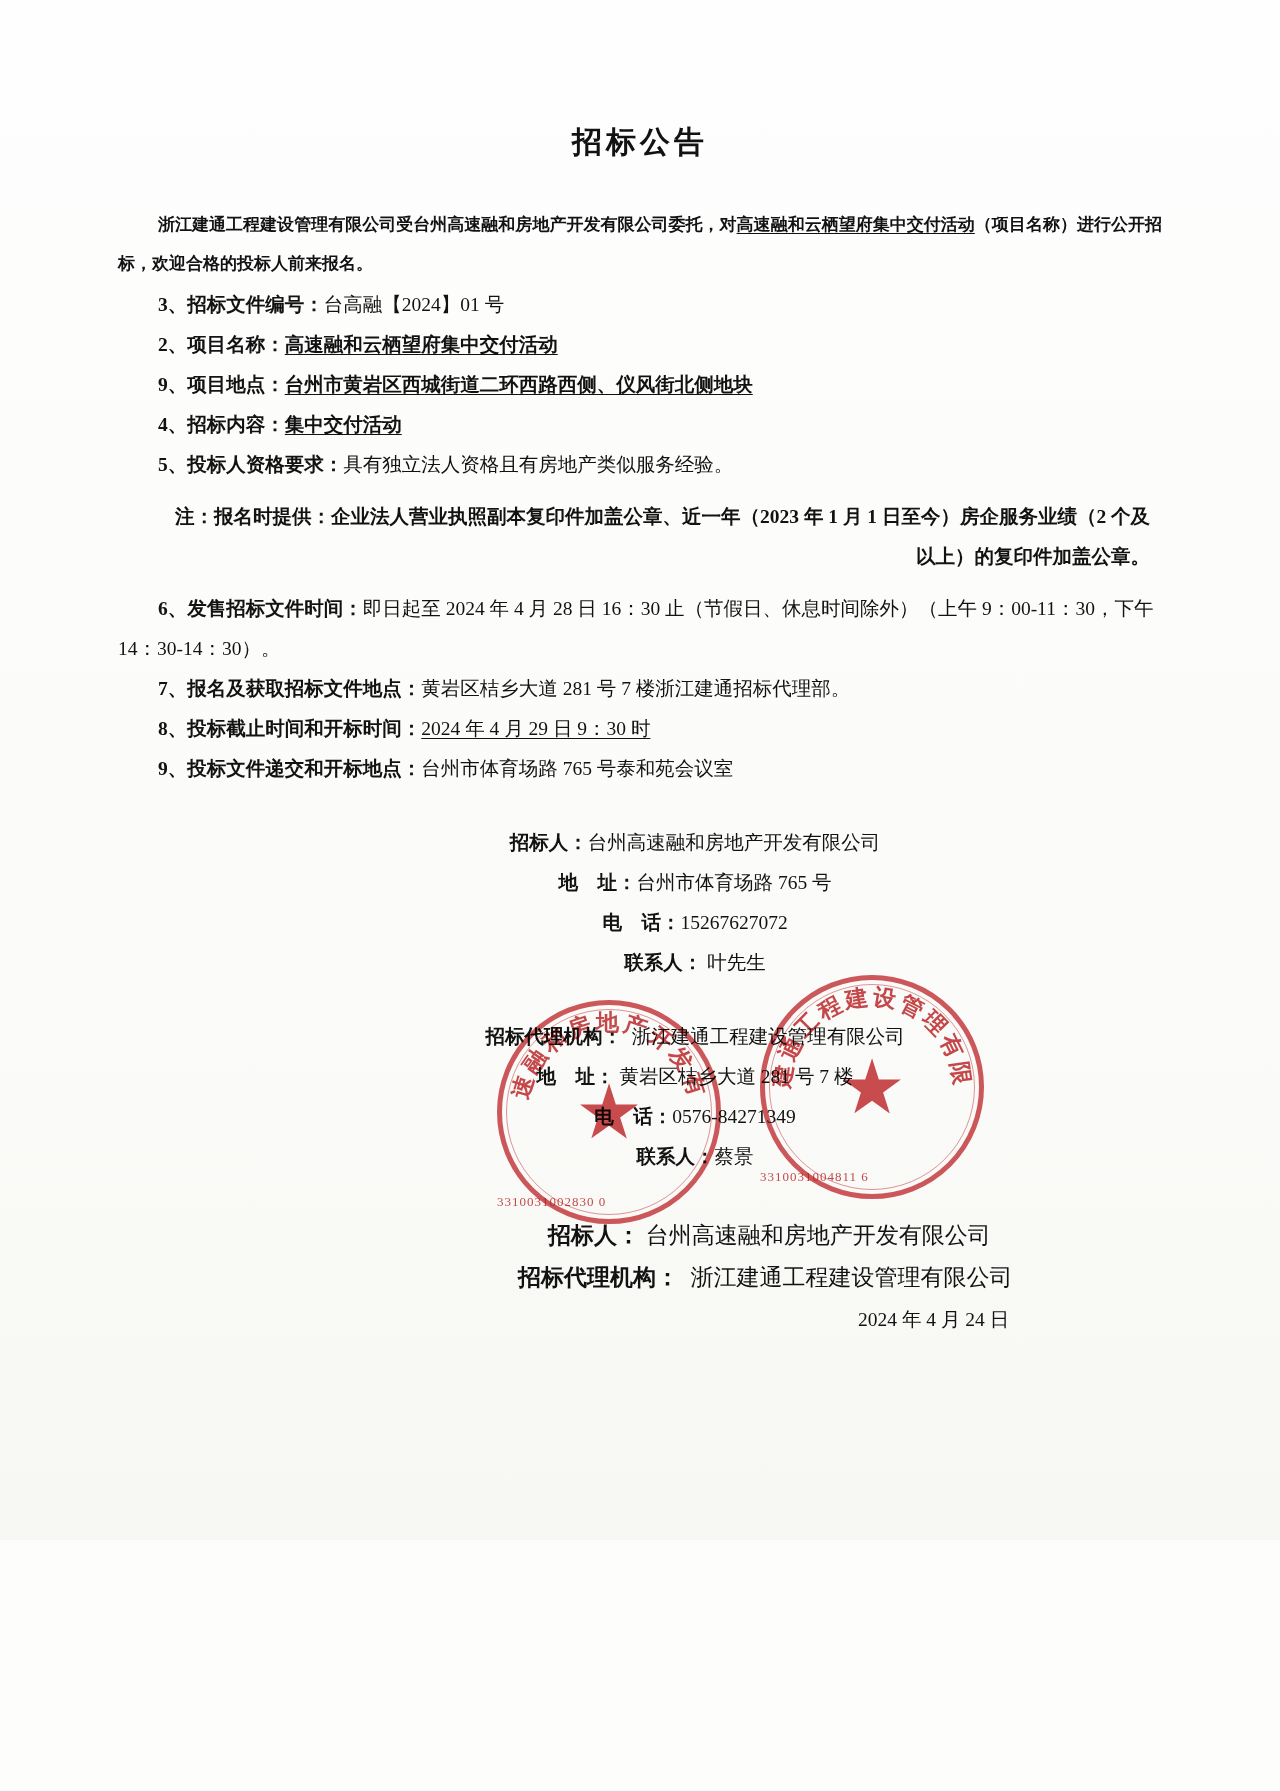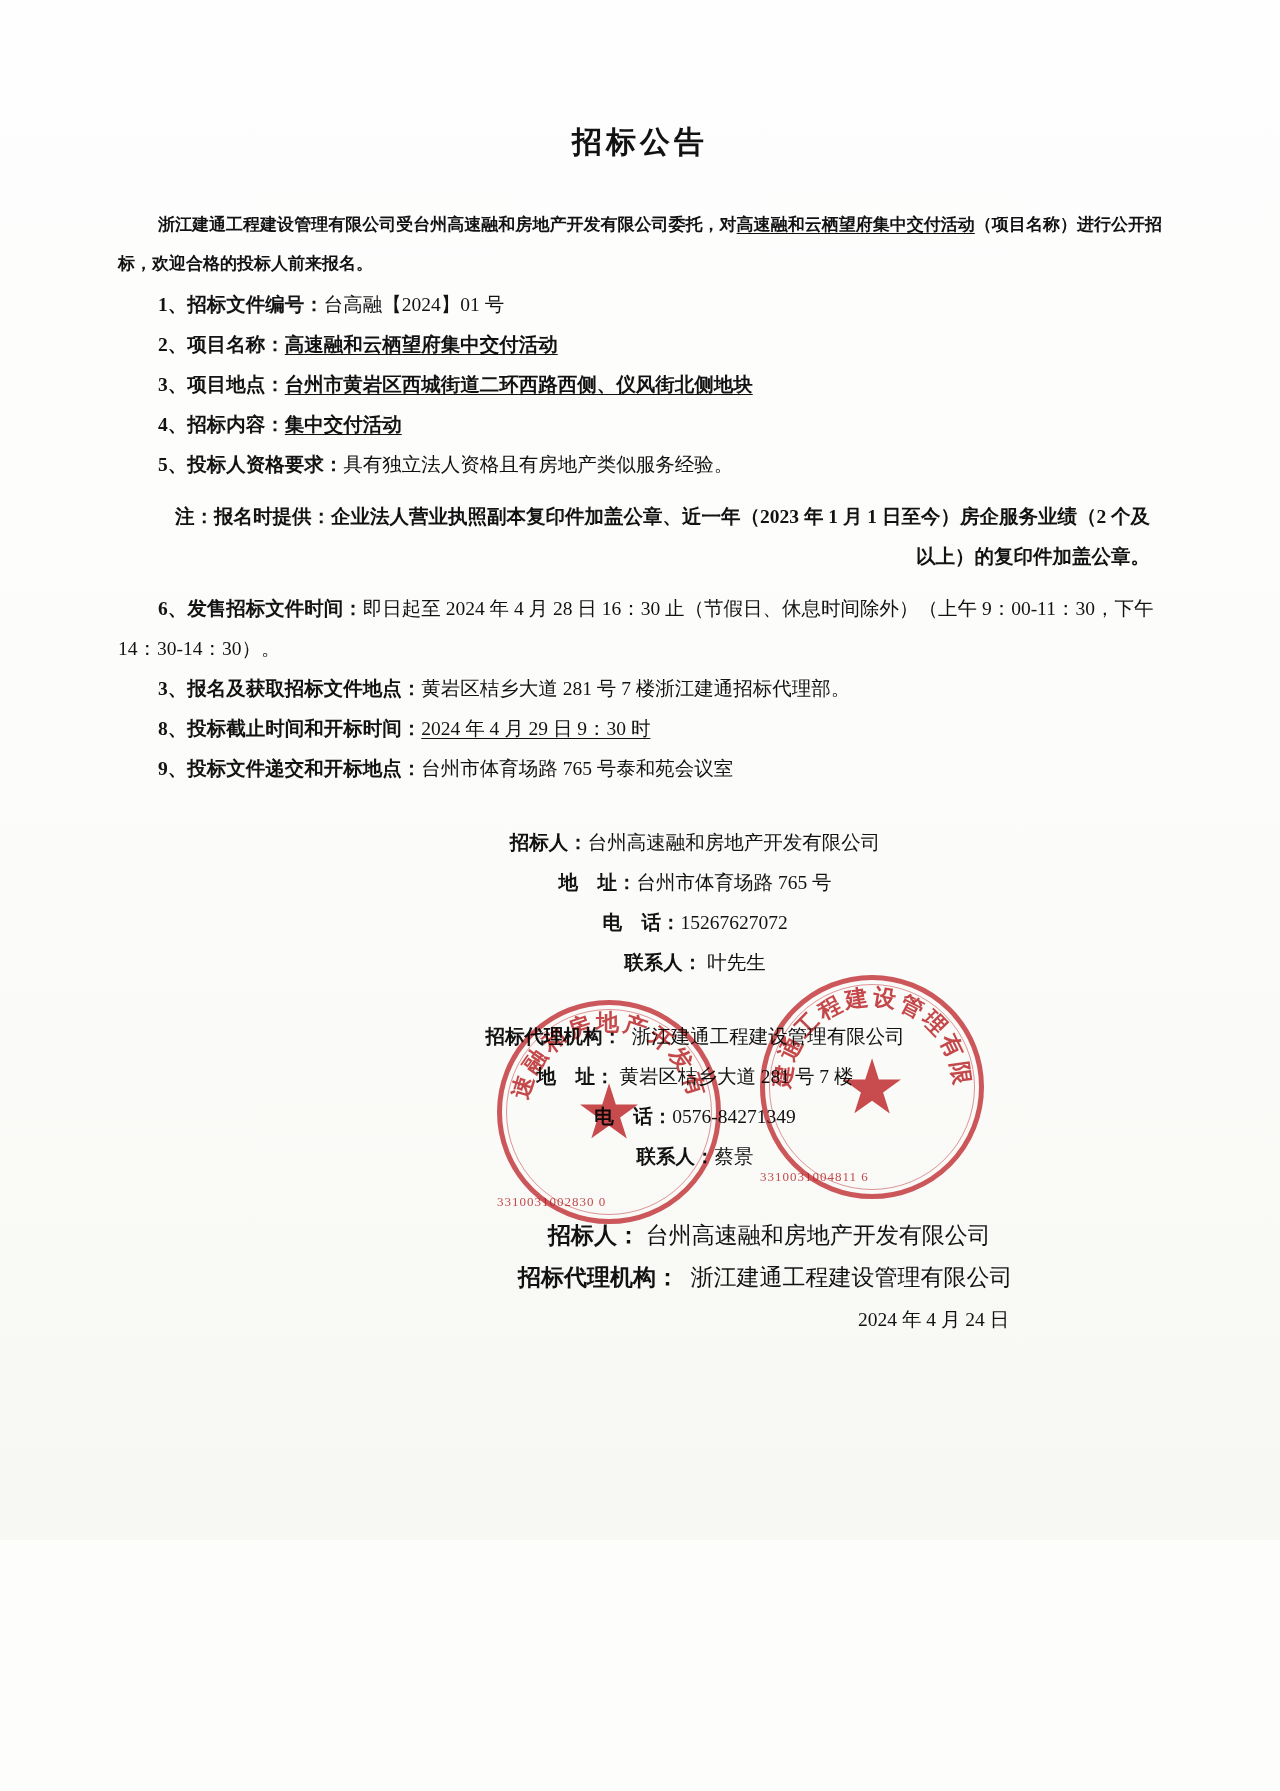--- a/index.html
+++ b/index.html
@@ -150,44 +150,44 @@
 <div class="page">
   <div class="sheet">
 
     <h1 class="doc-title">招标公告</h1>
 
     <p class="para intro">
       <span>浙江建通工程建设管理有限公司受台州高速融和房地产开发有限公司委托，对</span><span class="u">高速融和云栖望府集中交付活动</span><span>（项目名称）进行公开招标，欢迎合格的投标人前来报名。</span>
     </p>
 
     <p class="list-item">
-      <span class="bold">1、招标文件编号：</span><span>台高融【2024】01 号</span>
+      <span class="bold">3、招标文件编号：</span><span>台高融【2024】01 号</span>
     </p>
     <p class="list-item">
       <span class="bold">2、项目名称：</span><span class="u bold">高速融和云栖望府集中交付活动</span>
     </p>
     <p class="list-item">
-      <span class="bold">3、项目地点：</span><span class="u bold">台州市黄岩区西城街道二环西路西侧、仪风街北侧地块</span>
+      <span class="bold">9、项目地点：</span><span class="u bold">台州市黄岩区西城街道二环西路西侧、仪风街北侧地块</span>
     </p>
     <p class="list-item">
       <span class="bold">4、招标内容：</span><span class="u bold">集中交付活动</span>
     </p>
     <p class="list-item">
       <span class="bold">5、投标人资格要求：</span><span>具有独立法人资格且有房地产类似服务经验。</span>
     </p>
 
     <p class="note">
       <span>注：</span><span>报名时提供：企业法人营业执照副本复印件加盖公章、近一年（2023 年 1 月 1 日至今）房企服务业绩（2 个及以上）的复印件加盖公章。</span>
     </p>
 
     <p class="list-item">
       <span class="bold">6、发售招标文件时间：</span><span>即日起至 2024 年 4 月 28 日 16：30 止（节假日、休息时间除外）（上午 9：00-11：30，下午 14：30-14：30）。</span>
     </p>
     <p class="list-item">
-      <span class="bold">3、报名及获取招标文件地点：</span><span>黄岩区桔乡大道 281 号 7 楼浙江建通招标代理部。</span>
+      <span class="bold">7、报名及获取招标文件地点：</span><span>黄岩区桔乡大道 281 号 7 楼浙江建通招标代理部。</span>
     </p>
     <p class="list-item">
       <span class="bold">8、投标截止时间和开标时间：</span><span class="u">2024 年 4 月 29 日 9：30 时</span>
     </p>
     <p class="list-item">
       <span class="bold">9、投标文件递交和开标地点：</span><span>台州市体育场路 765 号泰和苑会议室</span>
     </p>
 
     <div class="block-gap"></div>
 

